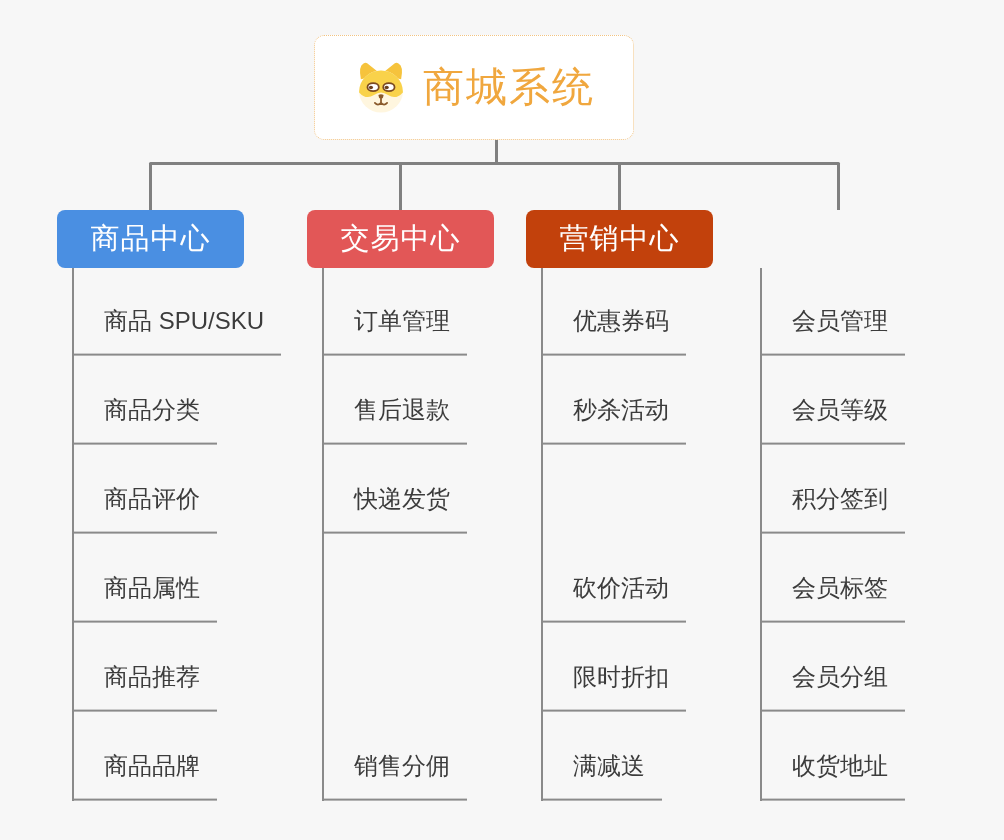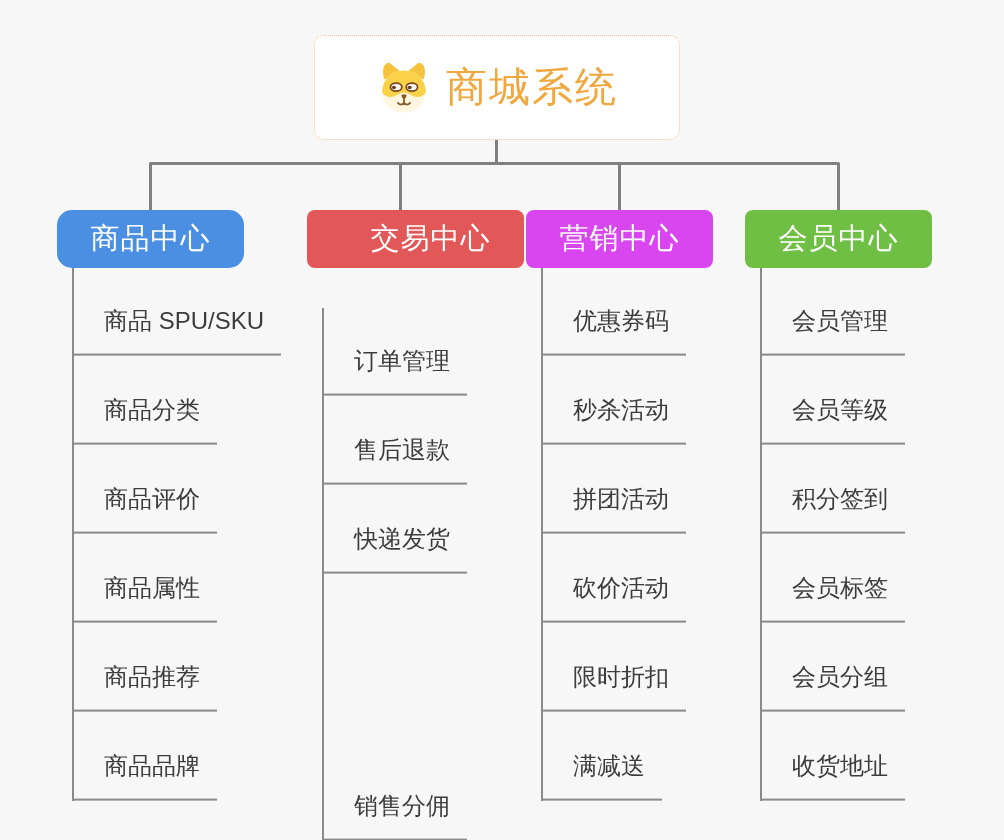--- a/index.html
+++ b/index.html
@@ -2,21 +2,21 @@
 <html><head>
 <meta charset="utf-8">
 <style>
   html,body{margin:0;padding:0;background:#f7f7f7;}
   .canvas{
     position:relative;width:1004px;height:840px;background:#f7f7f7;
     font-family:"Liberation Sans","DejaVu Sans",sans-serif;overflow:hidden;
   }
   
   .root-node{
-    position:absolute;left:314px;top:35px;width:366px;height:105px;
+    position:absolute;left:314px;top:35px;width:320px;height:105px;
     background:#ffffff;border:1px dotted #f2c382;border-radius:10px;
     display:flex;align-items:center;justify-content:center;gap:14px;
     box-sizing:border-box;cursor:pointer;
   }
   .root-title{font-size:41px;color:#f0a73e;letter-spacing:2px;line-height:1;}
   
   .connector{position:absolute;background:#808080;}
   #stem-root{left:495px;top:140px;width:3px;height:24px;}
   #rail{left:149px;top:162px;width:691px;height:3px;border-radius:2px;}
   #stem-b0{left:149px;top:163px;width:3px;height:47px;}
@@ -32,21 +32,21 @@
   #b0{left:57px;background:#4a8fe2;}
   #b1{left:307px;background:#e25757;}
   #b2{left:526px;background:#efad41;}
   #b3{left:745px;background:#6fbf44;}
   
   .column{position:absolute;top:268px;width:240px;height:533px;}
   .column::before{
     content:"";position:absolute;left:0;top:0;width:2px;height:533px;background:#8a8a8a;
   }
   #c0{left:72px;}
-  #c1{left:322px;margin-top:40px;}
+  #c1{left:322px;}
   #c2{left:541px;}
   #c3{left:760px;}
   .item{
     position:absolute;left:0;transform:translateY(-100%);
     white-space:nowrap;font-size:24px;color:#3c3c3c;line-height:1.35;
     padding:0 17px 17px 32px;border-bottom:2px solid #8a8a8a;cursor:pointer;
   }
   .r1{top:88px}.r2{top:177px}.r3{top:266px}.r4{top:355px}.r5{top:444px}.r6{top:533px}
 </style>
 </head>
@@ -70,45 +70,43 @@
     <span class="root-title" style="color: rgb(240, 167, 62);">商城系统</span>
   </div>
 
   <div class="connector" id="stem-root"></div>
   <div class="connector" id="rail"></div>
   <div class="connector" id="stem-b0"></div>
   <div class="connector" id="stem-b1"></div>
   <div class="connector" id="stem-b2"></div>
   <div class="connector" id="stem-b3"></div>
 
-  <div class="branch" id="b0" style="background: rgb(74, 143, 226); border-radius: 15px;">商品中心</div>
-  <div class="branch" id="b1" style="background: rgb(226, 87, 87); padding-left: 30px;">交易中心</div>
-  <div class="branch" id="b2" style="background: #d946ef;">营销中心</div>
-  <div class="branch" id="b3" style="background: rgb(111, 191, 68);">会员中心</div>
+  <div class="branch" id="b0" style="background: rgb(74, 143, 226);">商品中心</div>
+  <div class="branch" id="b1" style="background: rgb(226, 87, 87);">交易中心</div>
+  <div class="branch" id="b2" style="background: #c2410c;">营销中心</div>
 
   <div class="column" id="c0">
     <div class="item r1">商品 SPU/SKU</div>
     <div class="item r2">商品分类</div>
     <div class="item r3">商品评价</div>
     <div class="item r4">商品属性</div>
     <div class="item r5">商品推荐</div>
     <div class="item r6">商品品牌</div>
   </div>
 
   <div class="column" id="c1">
     <div class="item r1">订单管理</div>
     <div class="item r2">售后退款</div>
     <div class="item r3">快递发货</div>
     <div class="item r6">销售分佣</div>
   </div>
 
   <div class="column" id="c2">
     <div class="item r2">秒杀活动</div>
     <div class="item r1">优惠券码</div>
-    <div class="item r3">拼团活动</div>
     <div class="item r4">砍价活动</div>
     <div class="item r5">限时折扣</div>
     <div class="item r6">满减送</div>
   </div>
 
   <div class="column" id="c3">
     <div class="item r1">会员管理</div>
     <div class="item r2">会员等级</div>
     <div class="item r3">积分签到</div>
     <div class="item r4">会员标签</div>

